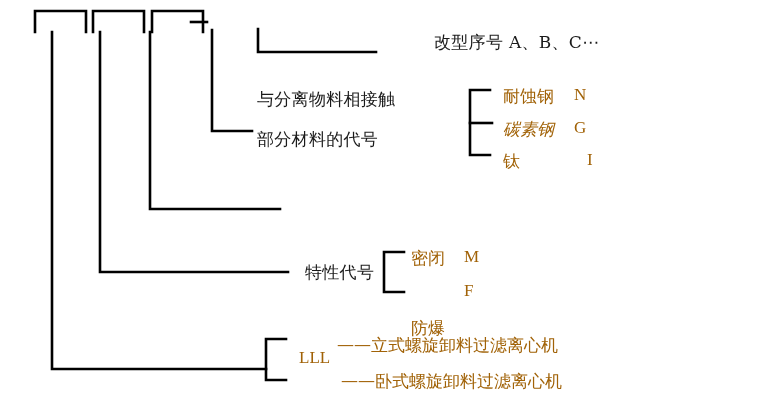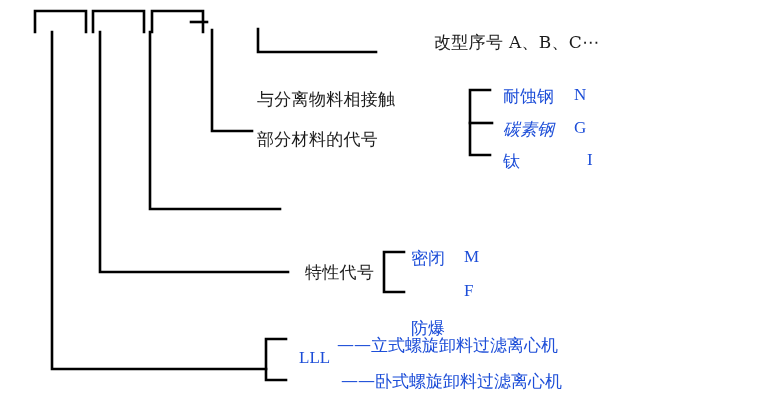--- a/index.html
+++ b/index.html
@@ -31,21 +31,21 @@
     line-height: 20px;
     letter-spacing: 0.3px;
   }
   .lbl.cn {
     font-family: "DejaVu Serif", "Liberation Serif", serif;
   }
   .opt {
     position: absolute;
     white-space: nowrap;
     font-size: 17px;
-    color: #1d4ed8;
+    color: #a16207;
     font-family: "DejaVu Serif", "Liberation Serif", serif;
   }
   .mono-ltr {
     font-family: "Liberation Serif", "DejaVu Serif", serif;
   }
 </style>
 </head>
 <body>
 
 <div id="stage">

